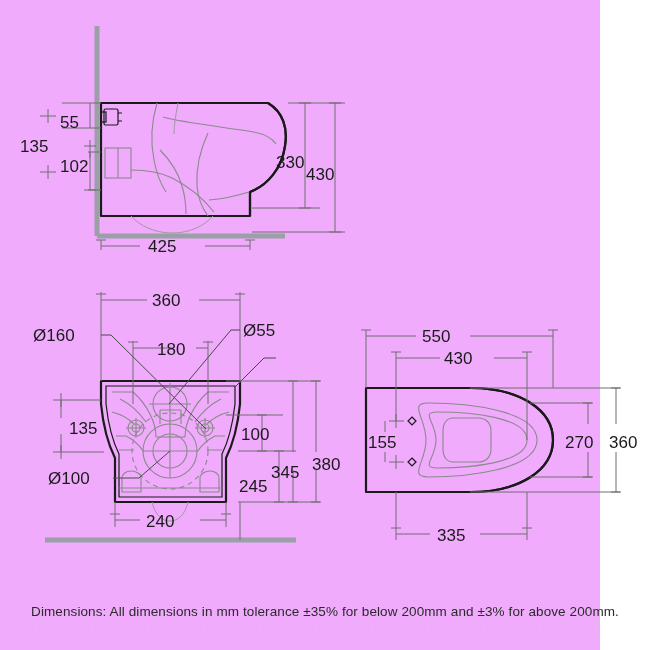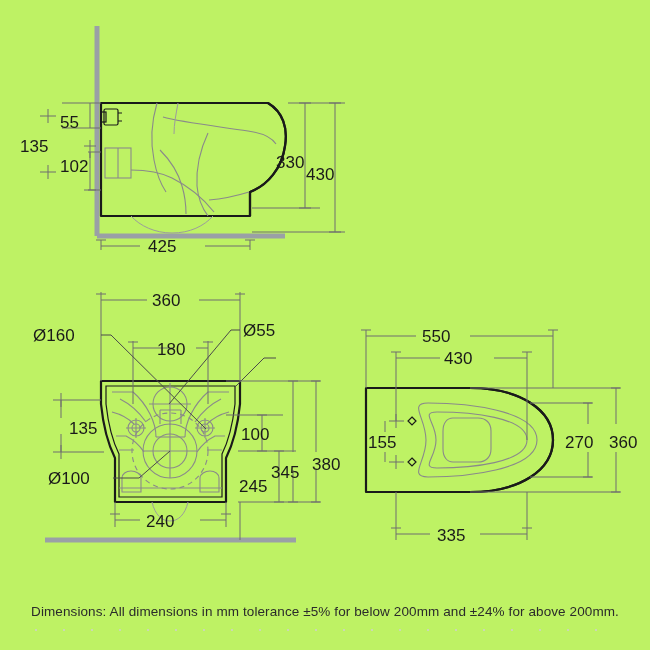--- a/index.html
+++ b/index.html
@@ -1,18 +1,18 @@
 <!DOCTYPE html>
 <html><head>
 <meta charset="utf-8">
 <style>
   html,body{margin:0;padding:0;background:#ffffff;}
   body{width:650px;height:650px;overflow:hidden;
        font-family:"Liberation Sans","DejaVu Sans",sans-serif;}
-  #sheet{position:relative;width:650px;height:650px;background:#bef264;}
+  #sheet{position:relative;width:600px;height:650px;background:#f0abfc;}
   svg{display:block;}
   .caption{position:absolute;left:0;top:604px;width:650px;text-align:center;
            font-size:13.5px;color:#2b2b2b;letter-spacing:.1px;}
 </style>
 </head>
 <body>
 
 <div id="sheet">
 
 <svg width="650" height="650" viewBox="0 0 650 650">
@@ -277,14 +277,14 @@
       <path class="dim" d="M391,528 L401,528 M522,528 L532,528"></path>
       <text class="t" x="437" y="541">335</text>
     </g>
   </g>
 
   <g>
     <path d="M35,630 L615,630" stroke="#cfcfcf" stroke-width="1.4" stroke-dasharray="2 26" fill="none"></path>
   </g>
 </svg>
 
-  <div class="caption">Dimensions: All dimensions in mm tolerance ±5% for below 200mm and ±24% for above 200mm.</div>
+  <div class="caption">Dimensions: All dimensions in mm tolerance ±35% for below 200mm and ±3% for above 200mm.</div>
 </div>
 
 </body></html>

